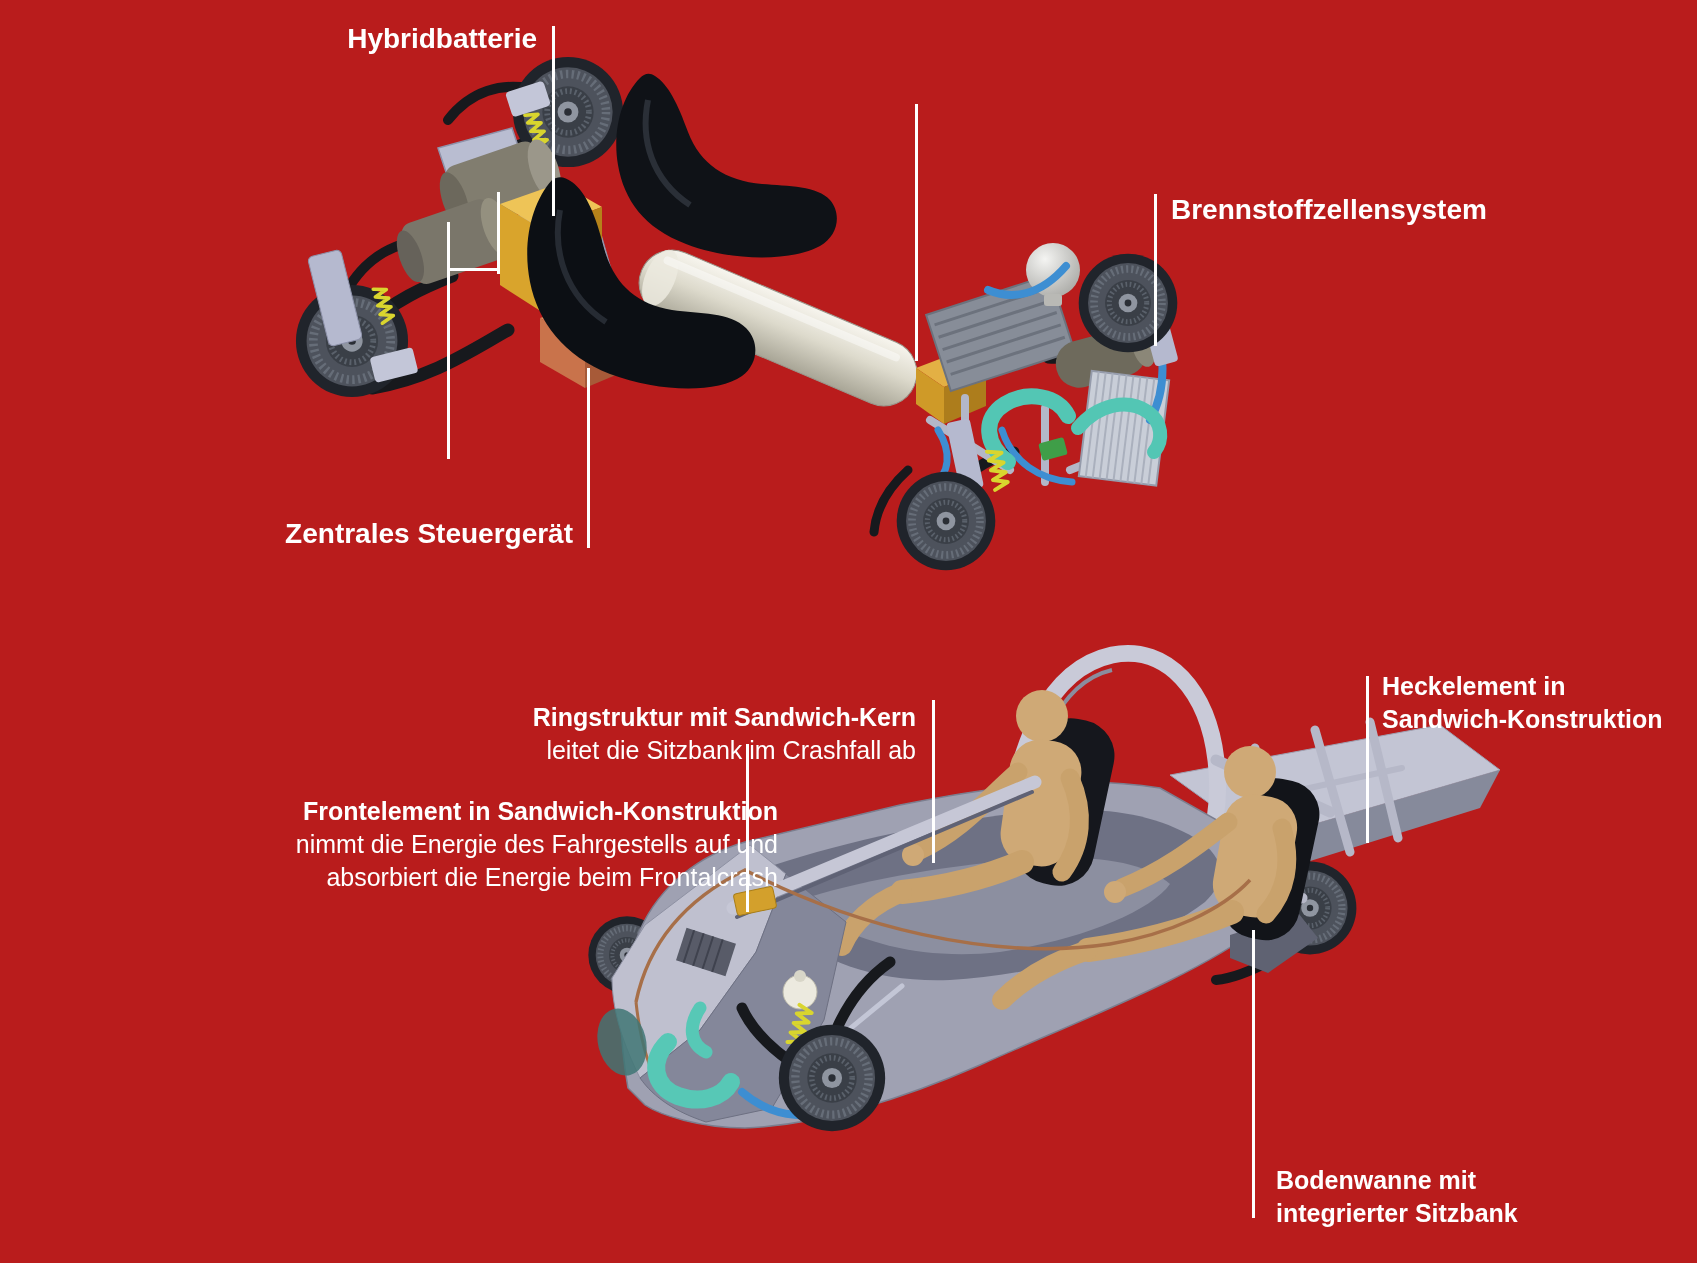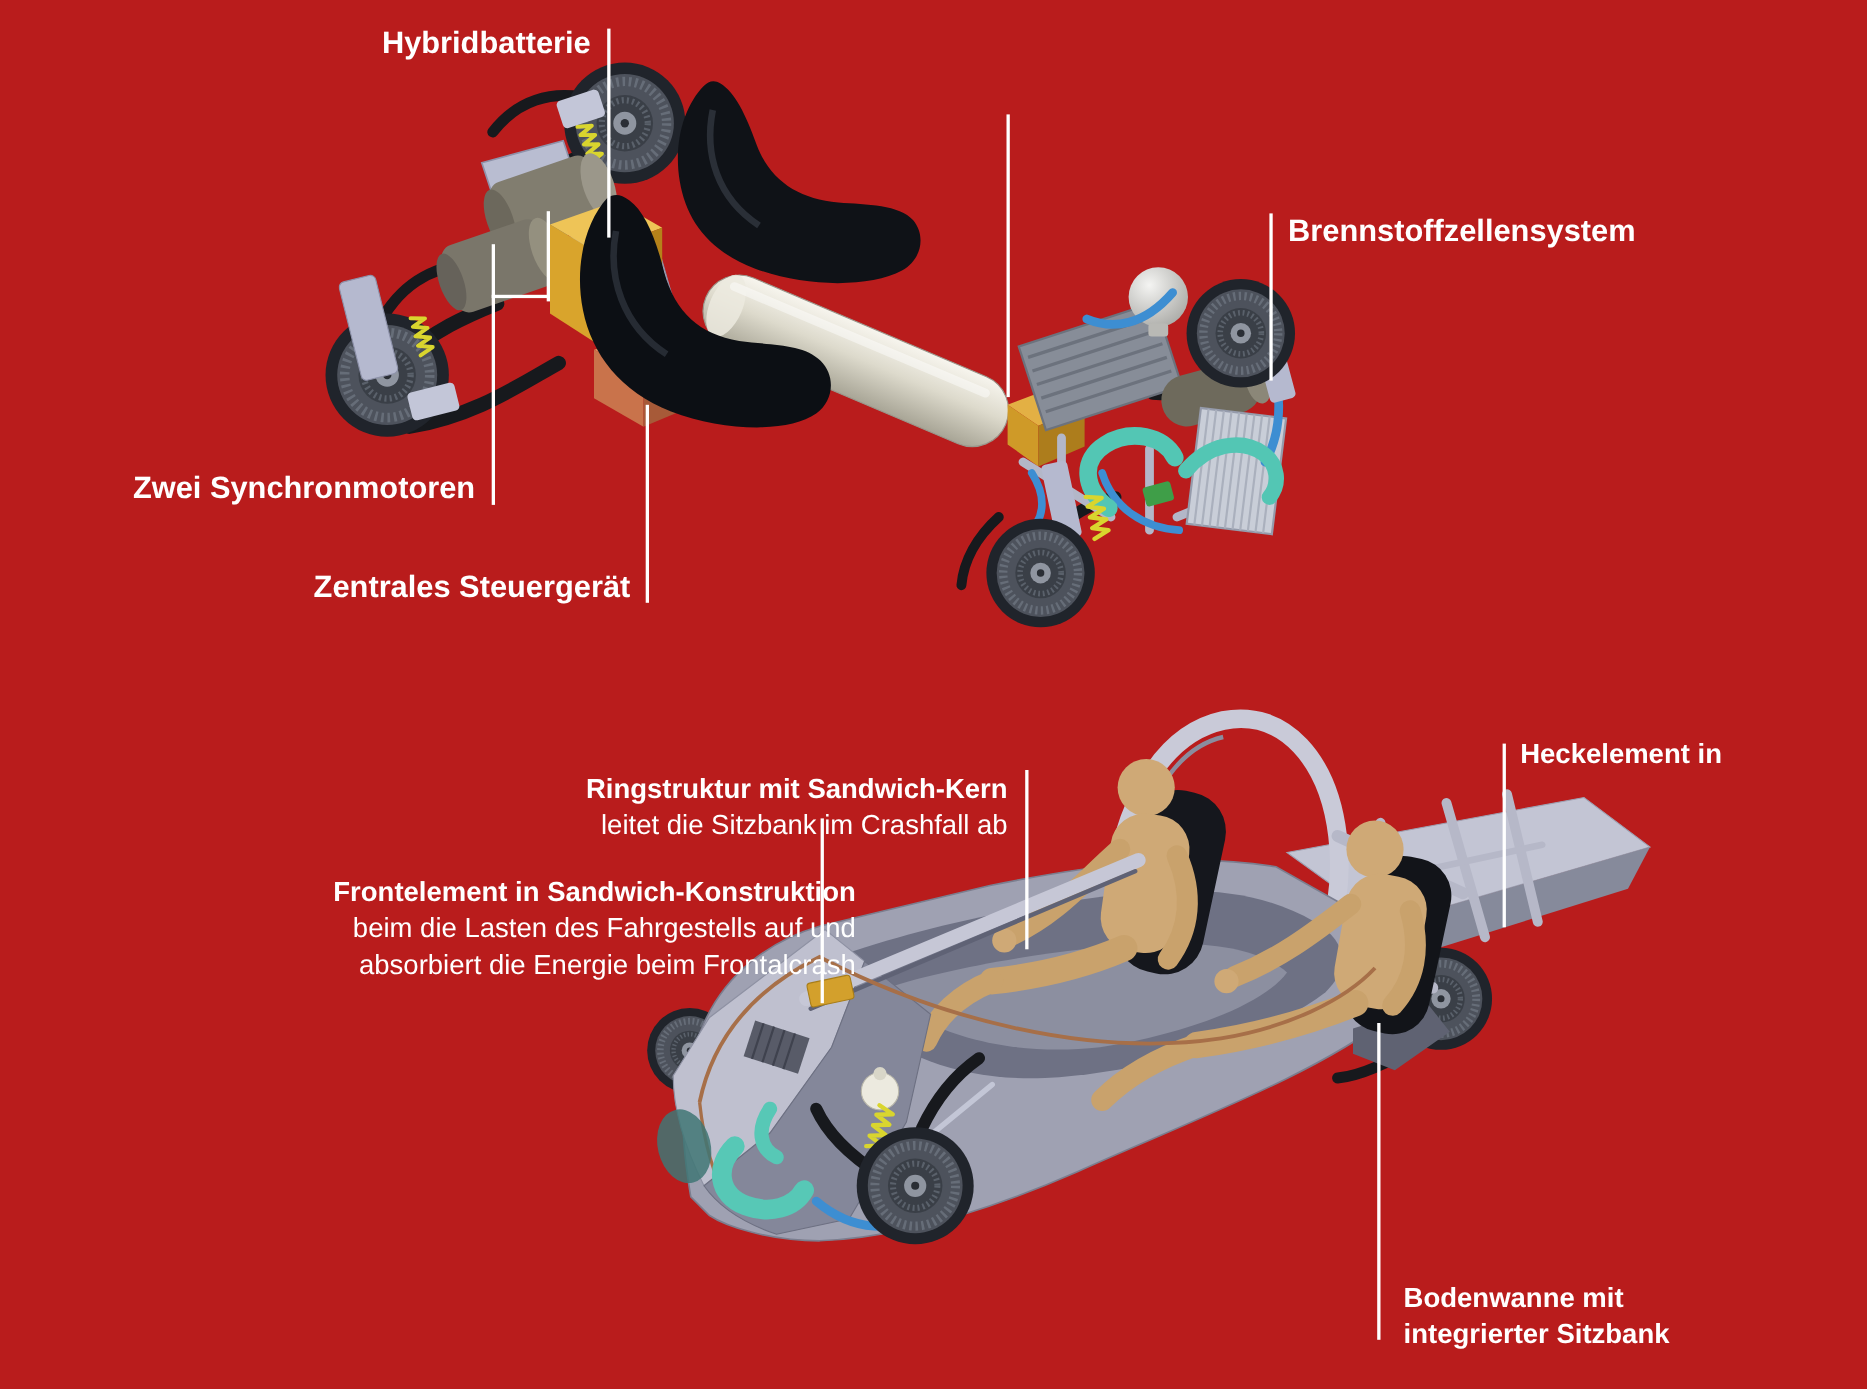--- a/index.html
+++ b/index.html
@@ -256,37 +256,37 @@
   <div class="leader v" style="left:932px; top:700px; height:163px;"></div>
   <div class="leader v" style="left:746px; top:744px; height:168px;"></div>
   <div class="leader v" style="left:1366px;top:676px; height:167px;"></div>
   <div class="leader v" style="left:1252px;top:930px; height:288px;"></div>
 
   <div class="label r" style="right:1160px; top:22px;">Hybridbatterie</div>
 
 
   <div class="label" style="left:1171px; top:193px;">Brennstoffzellensystem</div>
 
-  <div class="label r" style="right:1265px; top:427px;">Zwei Synchronmotoren</div>
 
   <div class="label r" style="right:1124px; top:517px;">Zentrales Steuergerät</div>
 
   <div class="label r small" style="right:781px; top:701px;">
     <span class="t">Ringstruktur mit Sandwich-Kern</span>
     <span class="d">leitet die Sitzbank im Crashfall ab</span>
   </div>
 
   <div class="label r small" style="right:919px; top:795px;">
     <span class="t">Frontelement in Sandwich-Konstruktion</span>
-    <span class="d">beim die Lasten des Fahrgestells auf und</span>
+    <span class="d">nimmt die Energie des Fahrgestells auf und</span>
     <span class="d">absorbiert die Energie beim Frontalcrash</span>
   </div>
 
   <div class="label small" style="left:1382px; top:670px;">
     <span class="t">Heckelement in</span>
+    <span class="t">Sandwich-Konstruktion</span>
   </div>
 
   <div class="label small" style="left:1276px; top:1164px;">
     <span class="t">Bodenwanne mit</span>
     <span class="t">integrierter Sitzbank</span>
   </div>
 
 </div>
 
 </body></html>

